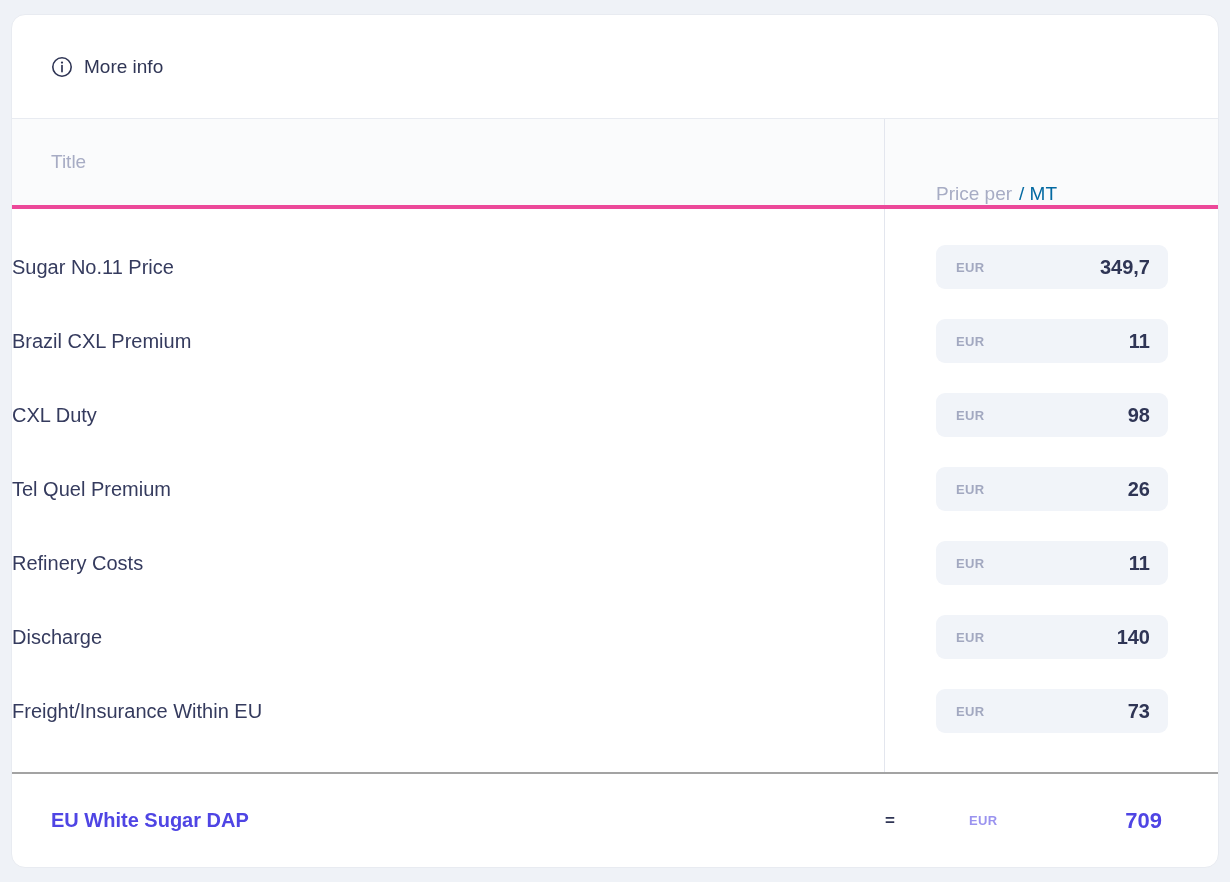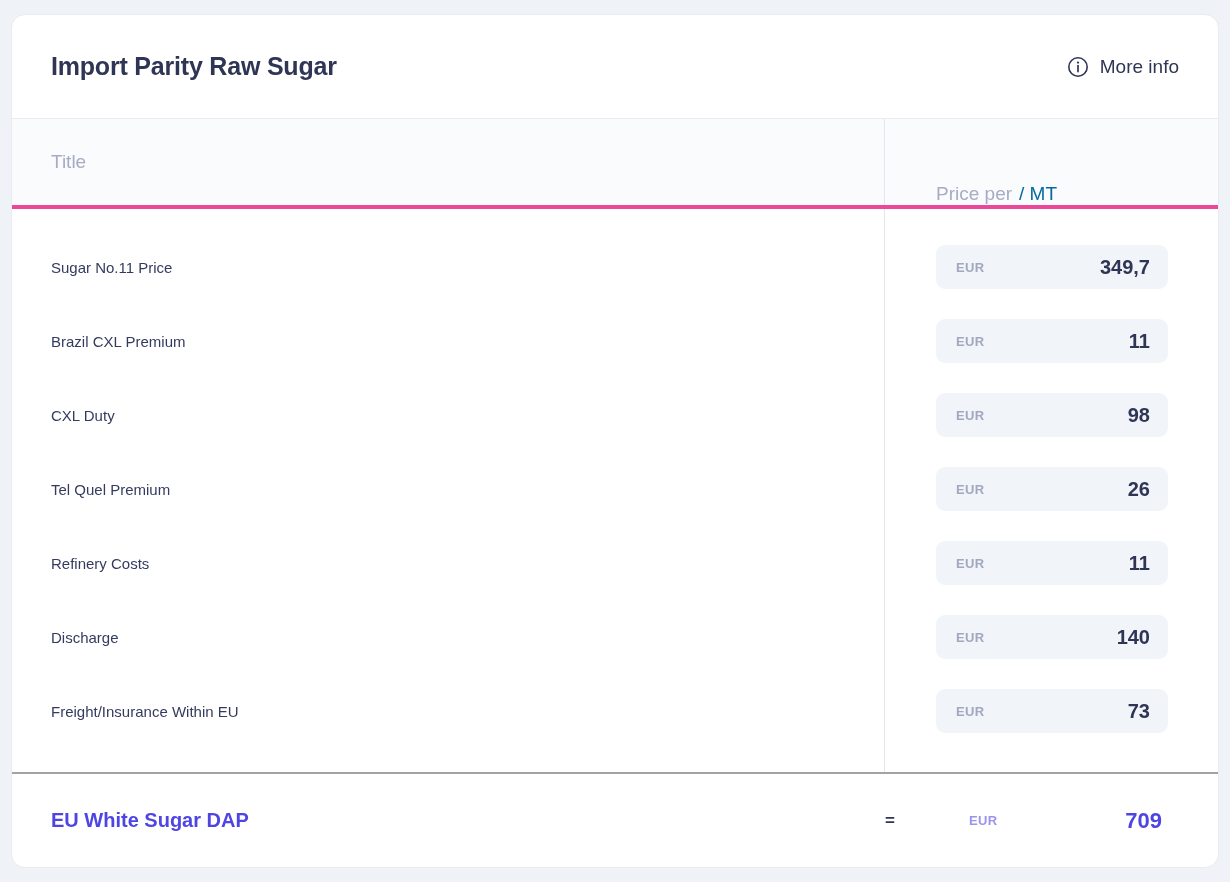--- a/index.html
+++ b/index.html
@@ -124,22 +124,21 @@
 
   .body-right {
     flex: 1;
     padding-top: 21px;
   }
 
   .row-label {
     height: 74px;
     display: flex;
     align-items: center;
-    padding-left: 39px;
-    font-size: 15px;
+    font-size: 20px;
     color: #353b5e;
   }
 
   .row-value {
     height: 74px;
     display: flex;
     align-items: center;
     padding-left: 51px;
   }
 
@@ -209,21 +208,20 @@
     font-weight: bold;
     color: #4f45e4;
   }
 </style>
 </head>
 <body>
 
 <div class="card">
 
   <div class="card-header">
-    <div class="card-title">Import Parity Raw Sugar</div>
     <div class="more-info">
       <span>
         <svg class="info-icon" viewBox="0 0 22 22" fill="none" xmlns="http://www.w3.org/2000/svg">
           <circle cx="11" cy="11" r="9.2" stroke="#2f3555" stroke-width="1.6"></circle>
           <circle cx="11" cy="6.6" r="1.15" fill="#2f3555"></circle>
           <path d="M11 9.6 V15.6" stroke="#2f3555" stroke-width="1.7" stroke-linecap="round"></path>
         </svg>
       </span>
       <span class="more-info-label">More info</span>
     </div>

